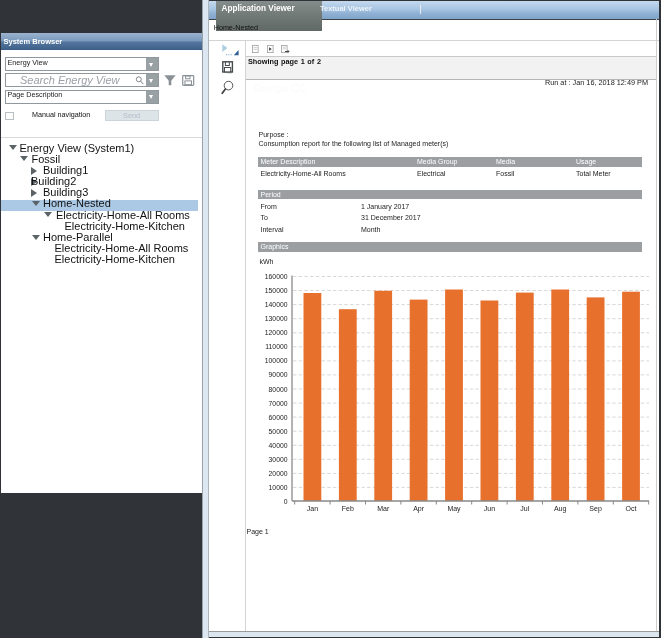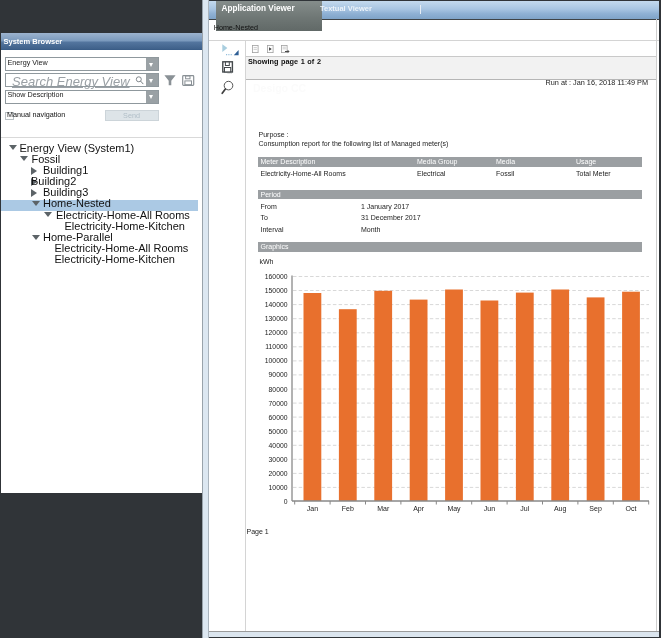--- a/index.html
+++ b/index.html
@@ -10,21 +10,21 @@
 
   
   .lpanel{left:1px;top:1px;width:201px;height:460px;background:#fff;margin-top:32px;}
   .lhead{left:0;top:0;width:201px;height:17px;
     background:linear-gradient(to bottom,#9cb3ce 0%,#7b9abd 45%,#53759e 55%,#40628b 92%,#375a84 100%);}
   .lhead span{position:absolute;left:2.5px;top:3.5px;font-size:7.5px;font-weight:bold;color:#fff;}
   .combo{position:absolute;left:4px;width:152px;height:12px;border:1px solid #8f989d;background:#fff;}
   .combo .txt{position:absolute;left:1.5px;top:-0.4px;font-size:7.2px;color:#1a1a1a;}
   .dbtn{position:absolute;right:0;top:0;width:12px;height:12px;background:#9aa1a5;}
   .dbtn:after{content:"";position:absolute;left:3.2px;top:4.5px;border-left:2.9px solid transparent;border-right:2.9px solid transparent;border-top:4px solid #fff;}
-  .ph{position:absolute;left:6px;top:-0.4px;font-size:13px;color:#9aa0a5;font-style:italic;text-decoration:underline;}
+  .ph{position:absolute;left:14px;top:-0.4px;font-size:11px;color:#9aa0a5;font-style:italic;}
 
   .sendbtn{position:absolute;left:103.5px;top:76.5px;width:52px;height:9.5px;background:#dde4e8;border:1px solid #ccd4d9;
      font-size:7.2px;color:#b0bec7;text-align:center;line-height:9.5px;}
   .cb{position:absolute;left:4px;top:78.5px;width:6.5px;height:6.5px;border:1px solid #b9c0c4;background:#fdfdfd;}
 
   
   .trow{position:absolute;font-size:11px;color:#111;height:11px;line-height:11px;}
   .tri-d{position:absolute;width:0;height:0;border-left:4.6px solid transparent;border-right:4.6px solid transparent;border-top:5.8px solid #5c6367;}
   .tri-r{position:absolute;width:0;height:0;border-top:4px solid transparent;border-bottom:4px solid transparent;border-left:6.8px solid #5c6367;}
   .hl{position:absolute;left:0;top:166.5px;width:197px;height:11.5px;background:#abc9e4;}
@@ -88,26 +88,26 @@
     <svg class="abs" style="left:163px;top:42px;" width="12" height="10.5" viewBox="0 0 12 10.5">
       <path d="M0.4 0.3 H11.6 L7.3 5.7 V10.2 H4.7 V5.7 Z" fill="#8a9196"></path>
     </svg>
     <svg class="abs" style="left:181px;top:42px;" width="12.5" height="11" viewBox="0 0 12.5 11">
       <rect x="0.7" y="0.7" width="11" height="9.6" rx="0.8" fill="none" stroke="#8a9196" stroke-width="1.2"></rect>
       <rect x="3.6" y="0.9" width="4.4" height="2.9" fill="none" stroke="#8a9196" stroke-width="1"></rect>
       <rect x="2.9" y="5.9" width="6.6" height="3.8" fill="none" stroke="#8a9196" stroke-width="1"></rect>
     </svg>
 
     <div class="combo" style="top:56.6px;">
-        <span class="txt">Show Description</span>
+        <span class="txt">Page Description</span>
         <span class="dbtn"></span>
       </div>
 
     <div class="cb"></div>
-    <div class="lbl" style="left:6px;top:76.8px;font-size:7.2px;color:#111;">Manual navigation</div>
+    <div class="lbl" style="left:31px;top:76.8px;font-size:7.2px;color:#111;">Manual navigation</div>
     <div class="sendbtn">Send</div>
 
     <div class="hline" style="left:0;top:104px;width:201px;background:#d9d9d9;"></div>
 
     <div class="hl"></div>
     <div class="tri-d" style="left:8px;top:112.2px;"></div>
     <div class="trow" style="left:18.5px;top:109.6px;">Energy View (System1)</div>
     <div class="tri-d" style="left:19px;top:123.3px;"></div>
     <div class="trow" style="left:30.5px;top:120.7px;">Fossil</div>
     <div class="tri-r" style="left:30px;top:133.5px;"></div>
@@ -182,21 +182,21 @@
       <line x1="1.6" y1="3.8" x2="4.9" y2="3.8" stroke="#bbb" stroke-width="0.7"></line>
       <path d="M4 6 L6.6 6 L6.6 4.8 L8.6 6.5 L6.6 8.2 L6.6 7 L4 7 Z" fill="#4a4a4a"></path>
     </svg>
 
     <div class="showbar">
         <span>Showing page 1 of 2</span>
       </div>
     <div class="vline" style="left:447px;top:17.5px;height:613.5px;background:#cfcfcf;"></div>
 
     <div class="lbl" style="left:44px;top:80.5px;font-size:10.5px;font-weight:bold;color:#fbfbfb;">Desigo CC</div>
-    <div class="lbl" style="right:11px;top:77.3px;font-size:7.3px;color:#1c1c1c;">Run at : Jan 16, 2018 11:49 PM</div>
+    <div class="lbl" style="right:11px;top:77.3px;font-size:7.3px;color:#1c1c1c;">Run at : Jan 16, 2018 12:49 PM</div>
 
     <div class="lbl r7" style="left:49.5px;top:129.5px;">Purpose :</div>
     <div class="lbl r7" style="left:49.5px;top:138.5px;">Consumption report for the following list of Managed meter(s)</div>
 
     <div class="gbar" style="top:156px;">
       <span style="left:2.5px;">Meter Description</span>
       <span style="left:159px;">Media Group</span>
       <span style="left:238px;">Media</span>
       <span style="left:318px;">Usage</span>
     </div>

